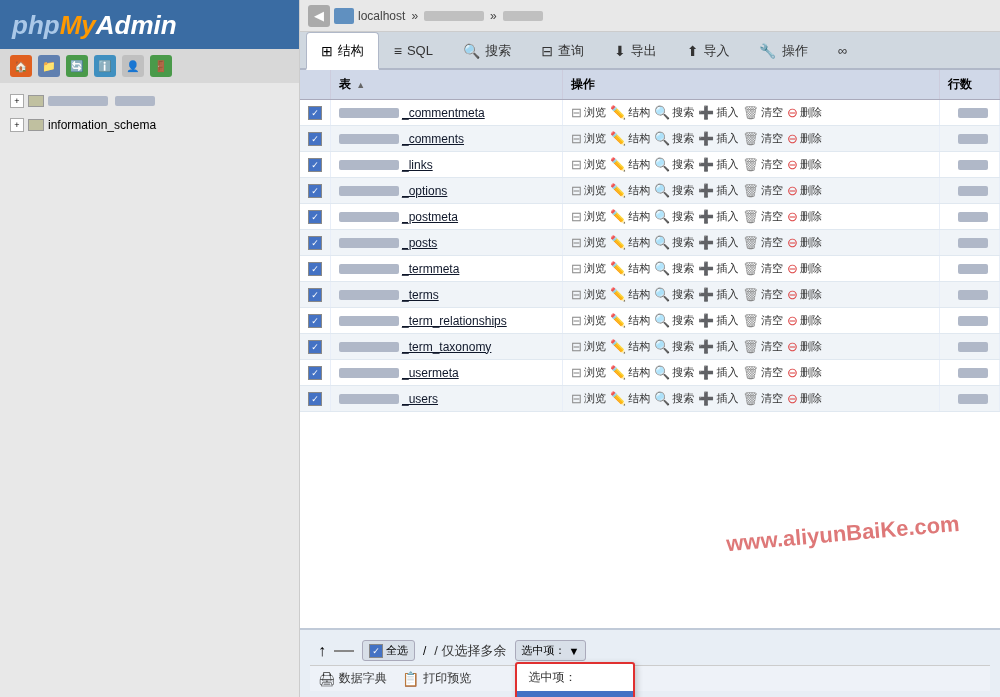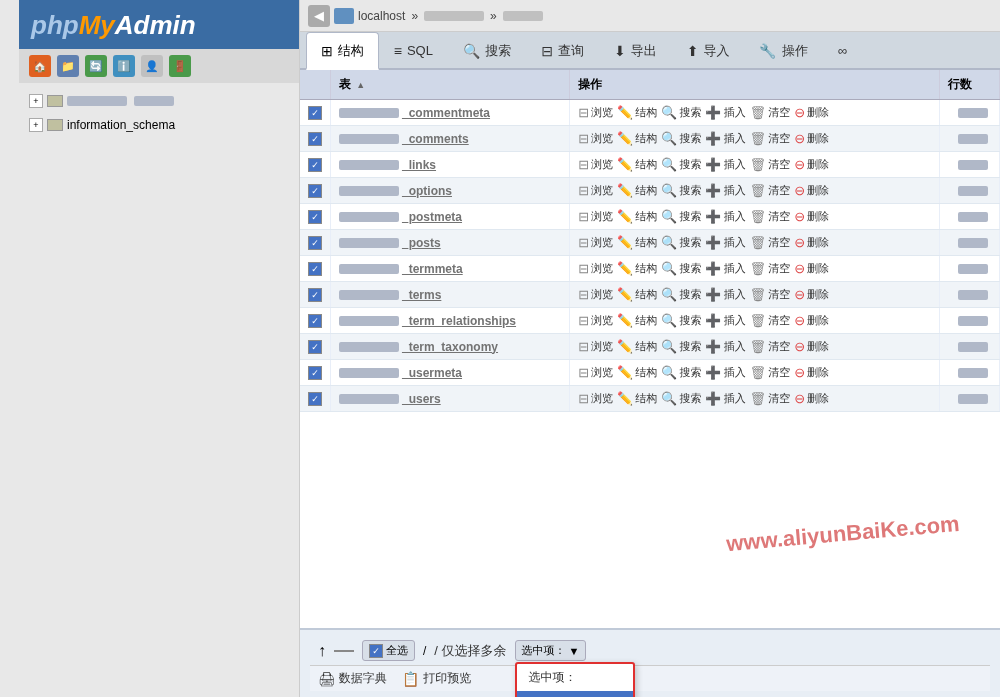--- a/index.html
+++ b/index.html
@@ -6,21 +6,20 @@
     body { font-family: Arial, sans-serif; font-size: 12px; background: #f0f0f0; width: 1000px; height: 697px; overflow: hidden; display: flex; }
 
     
     .sidebar {
       width: 300px;
       min-width: 300px;
       background: #e8e8e8;
       border-right: 1px solid #ccc;
       height: 697px;
       overflow: hidden;
-      padding-left: 19px;
     }
 
     .logo-area {
       background: #3a6ca3;
       padding: 10px 12px 8px;
       display: flex; align-items: center;
     }
     .logo-text {
       font-size: 26px; font-weight: bold; font-style: italic;
     }
@@ -165,21 +164,21 @@
       border-bottom: 1px solid #e0e8f0;
       border-right: 1px solid #e8eef8;
       font-size: 12px;
       white-space: nowrap;
       vertical-align: middle;
     }
     .row-even { background: #f0f4f8; }
     .row-odd { background: #ffffff; }
 
     .checkbox-col { width: 28px; text-align: center; }
-    .table-name-col { min-width: 160px; color: #737373; font-weight: bold; cursor: pointer; }
+    .table-name-col { min-width: 160px; color: #0f172a; font-weight: normal; cursor: pointer; }
     .action-col { min-width: 300px; }
     .rowcount-col { width: 60px; text-align: right; }
 
     .action-links { display: flex; gap: 4px; align-items: center; }
     .action-link {
       display: flex; align-items: center; gap: 2px; cursor: pointer; color: #333; font-size: 11px;
     }
     .action-icon { font-size: 13px; }
     .icon-browse { color: #888; }
     .icon-structure { color: #4a8; }

